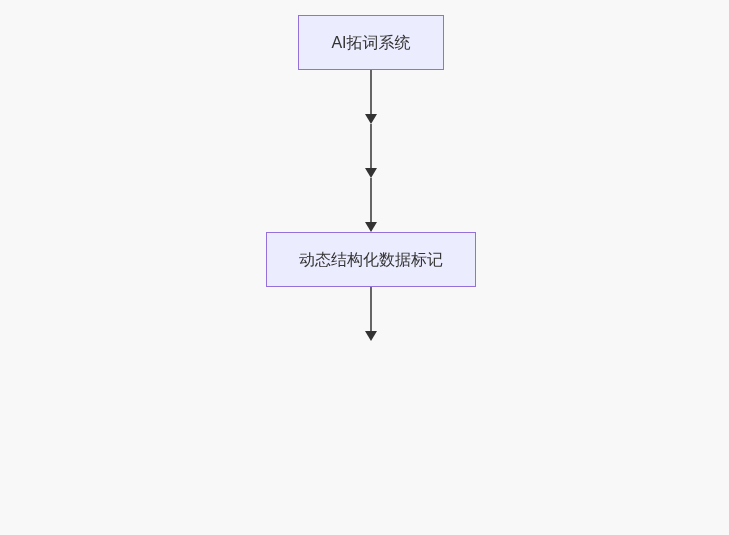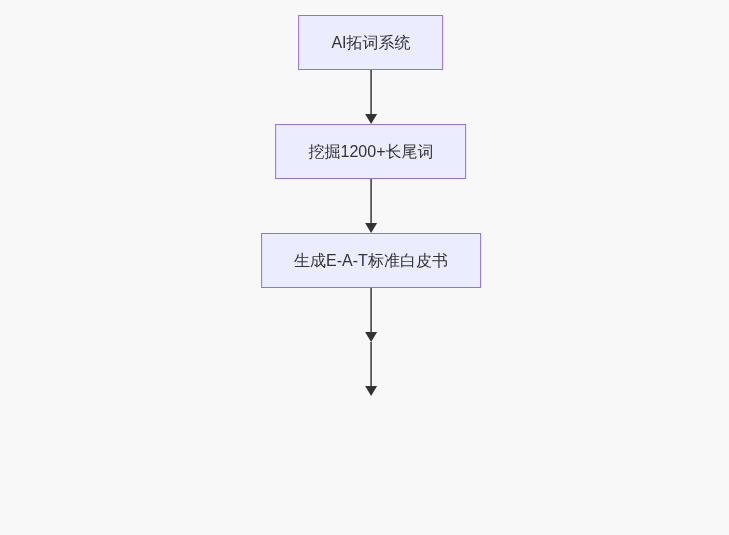--- a/index.html
+++ b/index.html
@@ -58,35 +58,34 @@
 <div class="canvas">
   <div class="flow-column">
 
     <div class="flow-node">AI拓词系统</div>
 
     <svg class="flow-arrow" viewBox="0 0 20 54">
       <line x1="10" y1="0" x2="10" y2="45"></line>
       <polygon points="4,44 16,44 10,54"></polygon>
     </svg>
 
-    <div class="flow-node">挖掘1200+长尾词</div>
-
-    <svg class="flow-arrow" viewBox="0 0 20 54">
-      <line x1="10" y1="0" x2="10" y2="45"></line>
-      <polygon points="4,44 16,44 10,54"></polygon>
-    </svg>
-
-    <div class="flow-node">生成E-A-T标准白皮书</div>
 
     <svg class="flow-arrow" viewBox="0 0 20 54">
       <line x1="10" y1="0" x2="10" y2="45"></line>
       <polygon points="4,44 16,44 10,54"></polygon>
     </svg>
 
 
     <svg class="flow-arrow" viewBox="0 0 20 54">
       <line x1="10" y1="0" x2="10" y2="45"></line>
       <polygon points="4,44 16,44 10,54"></polygon>
     </svg>
 
+    <div class="flow-node">动态结构化数据标记</div>
+
+    <svg class="flow-arrow" viewBox="0 0 20 54">
+      <line x1="10" y1="0" x2="10" y2="45"></line>
+      <polygon points="4,44 16,44 10,54"></polygon>
+    </svg>
+
 
   </div>
 </div>
 
 </body></html>

